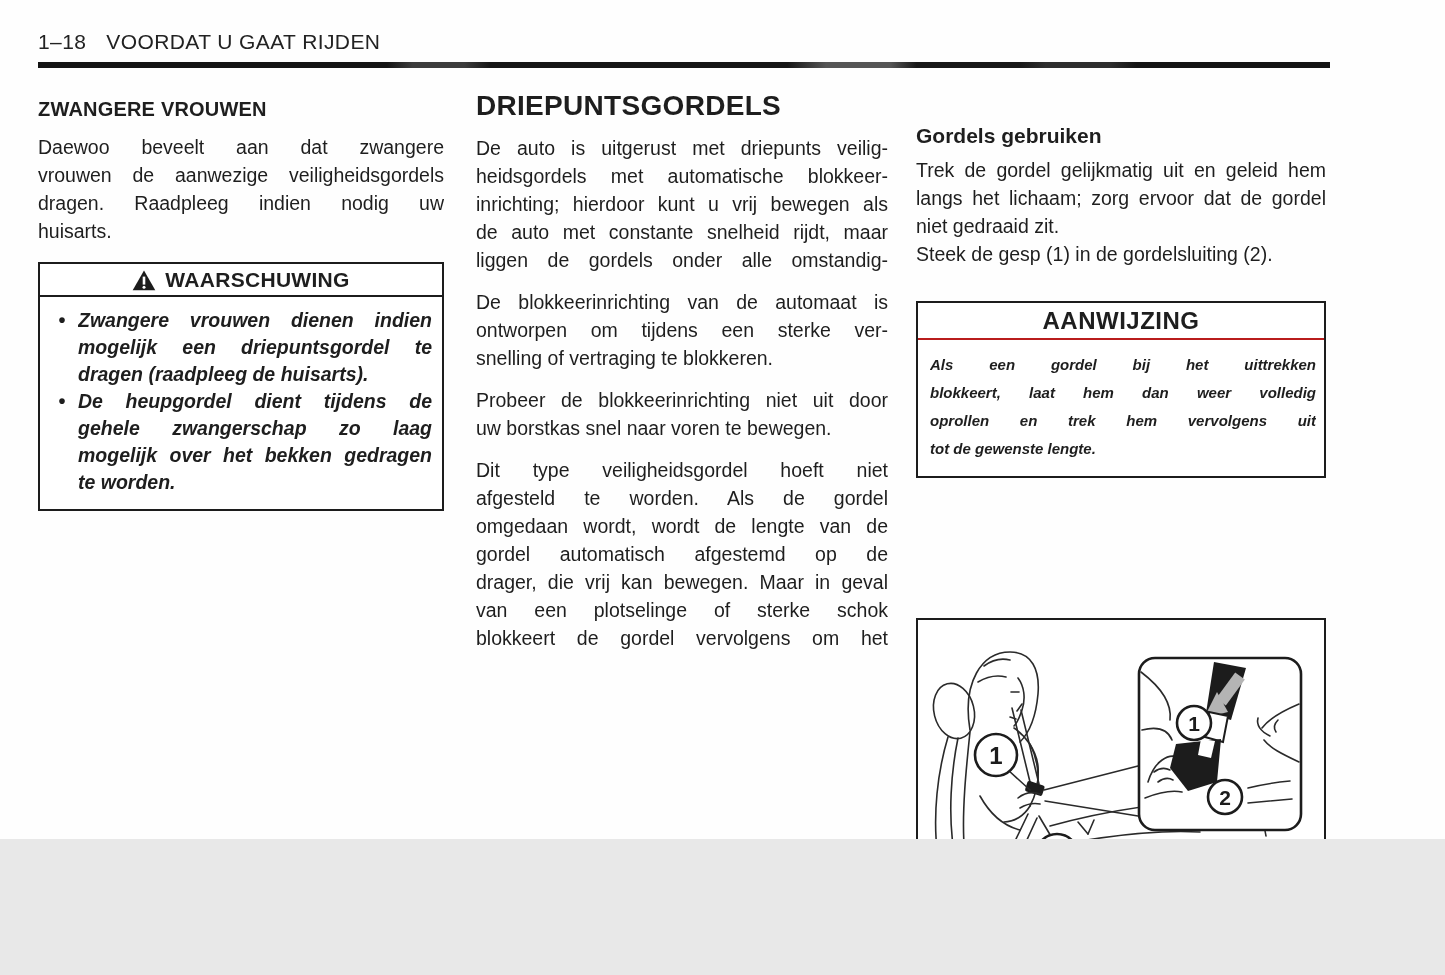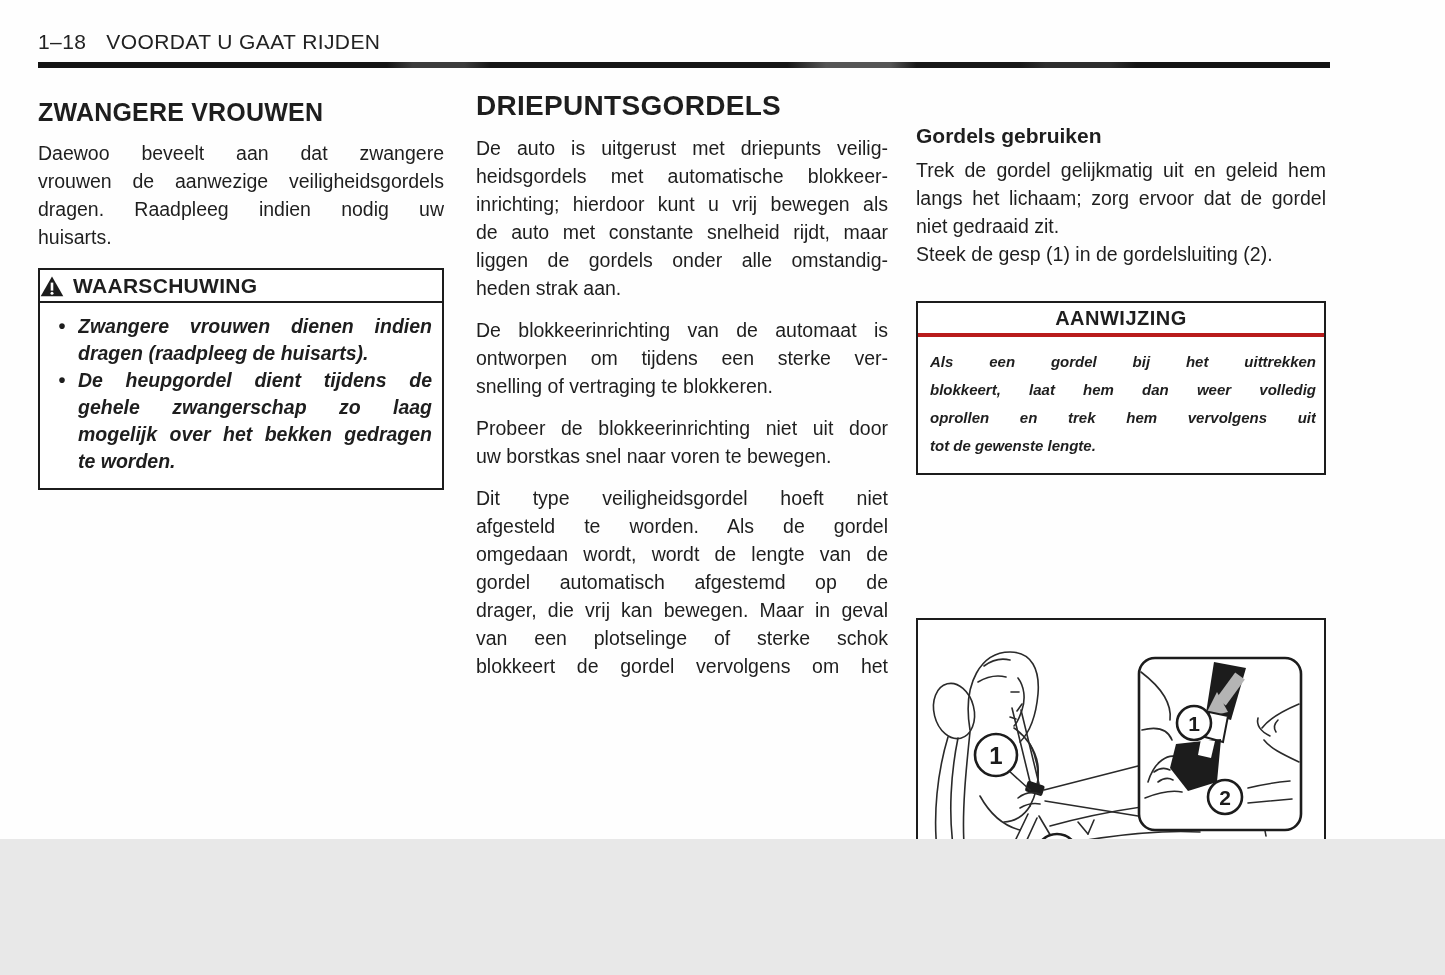--- a/index.html
+++ b/index.html
@@ -11,41 +11,41 @@
   .pg-header{position:absolute;left:38px;top:30px;display:flex;gap:20px;
     font-size:21px;letter-spacing:.4px;color:#222;}
   .pg-rule{position:absolute;left:38px;top:62px;width:1292px;height:6px;
     background:linear-gradient(90deg,#141414 0 27%,#3c3c3c 29% 33%,#161616 35% 58%,
       #555 61% 66%,#181818 68% 76%,#2e2e2e 78% 83%,#141414 85% 100%);}
   
   .col{position:absolute;box-sizing:border-box;}
   .col-left{left:38px;top:98px;width:406px;}
   .col-mid{left:476px;top:90px;width:412px;}
   .col-right{left:916px;top:124px;width:410px;}
-  h2.sec{font-size:25px;font-weight:bold;margin:0 0 12px;letter-spacing:.2px;}
+  h2.sec{font-size:20px;font-weight:bold;margin:0 0 12px;letter-spacing:.2px;}
   h1.sec{font-size:28px;font-weight:bold;margin:0 0 12px;letter-spacing:.3px;}
   h3.sec{font-size:21px;font-weight:bold;margin:0 0 8px;}
   .para{margin:0 0 14px;font-size:19.5px;line-height:28px;}
   .para.tight{margin:0;}
   .tline{white-space:nowrap;overflow:hidden;text-align:justify;text-align-last:justify;}
   .tline.tlast{text-align-last:left;}
   
   .warnbox{margin-top:17px;border:2px solid #1c1c1c;background:#fff;}
-  .warnbox-title{display:flex;justify-content:flex-start;align-items:center;gap:9px;
+  .warnbox-title{display:flex;justify-content:center;align-items:center;gap:9px;
     padding:4px 0 3px;border-bottom:2px solid #1c1c1c;font-size:21px;font-weight:bold;
     letter-spacing:.3px;}
   .warnbox-body{padding:10px 10px 13px 6px;}
   .bullet{display:flex;}
   .bullet-marker{width:32px;flex:0 0 32px;text-align:center;font-size:20px;
     font-weight:bold;line-height:27px;}
   .bullet-lines{flex:1;font-weight:bold;font-style:italic;font-size:19.5px;line-height:27px;}
   
   .notebox{margin-top:33px;border:2px solid #1c1c1c;background:#fff;}
-  .notebox-title{text-align:center;font-weight:bold;font-size:20px;padding:4px 0 3px;
-    border-bottom:4px solid #b91c1c;letter-spacing:.5px;}
+  .notebox-title{text-align:center;font-weight:bold;font-size:24px;padding:4px 0 3px;
+    border-bottom:2px solid #b91c1c;letter-spacing:.5px;}
   .notebox-body{padding:11px 8px 13px 12px;font-weight:bold;font-style:italic;
     font-size:15px;line-height:28px;}
   
   .illustration{position:absolute;left:0;top:494px;width:410px;height:275px;
     border:2px solid #1c1c1c;box-sizing:border-box;background:#fff;}
   .illustration svg{display:block;width:100%;height:100%;}
   .sketch{fill:none;stroke:#2a2a2a;stroke-width:1.6;stroke-linecap:round;stroke-linejoin:round;}
   .callout-circle{fill:#fff;stroke:#1c1c1c;stroke-width:2.6;}
   .callout-num{font-family:"Liberation Sans",sans-serif;font-size:24px;font-weight:bold;
     fill:#1c1c1c;text-anchor:middle;}
@@ -79,20 +79,21 @@
             <circle cx="12" cy="17.3" r="1.5" fill="#ffffff"></circle>
           </svg>
         </span>
         <span>WAARSCHUWING</span>
       </div>
       <div class="warnbox-body">
         <div class="bullet">
           <span class="bullet-marker">•</span>
           <div class="bullet-lines">
               <div class="tline">Zwangere vrouwen dienen indien</div>
+              <div class="tline">mogelijk een driepuntsgordel te</div>
               <div class="tline tlast">dragen (raadpleeg de huisarts).</div>
             </div>
         </div>
         <div class="bullet">
           <span class="bullet-marker">•</span>
           <div class="bullet-lines">
               <div class="tline">De heupgordel dient tijdens de</div>
               <div class="tline">gehele zwangerschap zo laag</div>
               <div class="tline">mogelijk over het bekken gedragen</div>
               <div class="tline tlast">te worden.</div>
@@ -103,21 +104,20 @@
   </section>
 
   <section class="col col-mid">
     <h1 class="sec">DRIEPUNTSGORDELS</h1>
     <div class="para">
         <div class="tline">De auto is uitgerust met driepunts veilig-</div>
         <div class="tline">heidsgordels met automatische blokkeer-</div>
         <div class="tline">inrichting; hierdoor kunt u vrij bewegen als</div>
         <div class="tline">de auto met constante snelheid rijdt, maar</div>
         <div class="tline">liggen de gordels onder alle omstandig-</div>
-        <div class="tline tlast">heden strak aan.</div>
       </div>
     <div class="para">
         <div class="tline">De blokkeerinrichting van de automaat is</div>
         <div class="tline">ontworpen om tijdens een sterke ver-</div>
         <div class="tline tlast">snelling of vertraging te blokkeren.</div>
       </div>
     <div class="para">
         <div class="tline">Probeer de blokkeerinrichting niet uit door</div>
         <div class="tline tlast">uw borstkas snel naar voren te bewegen.</div>
       </div>

